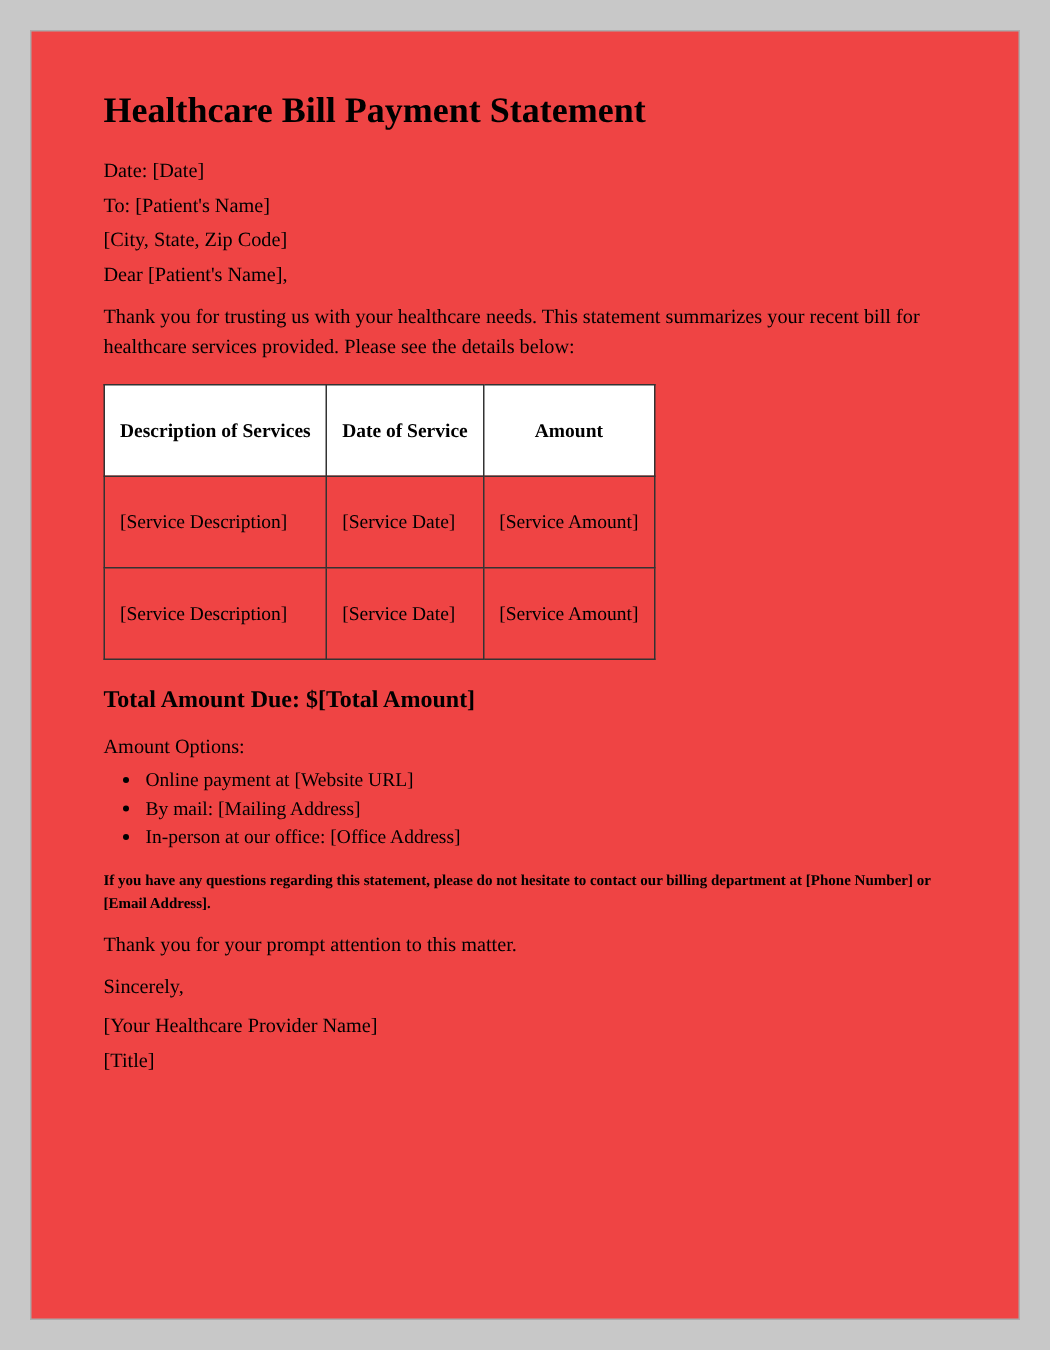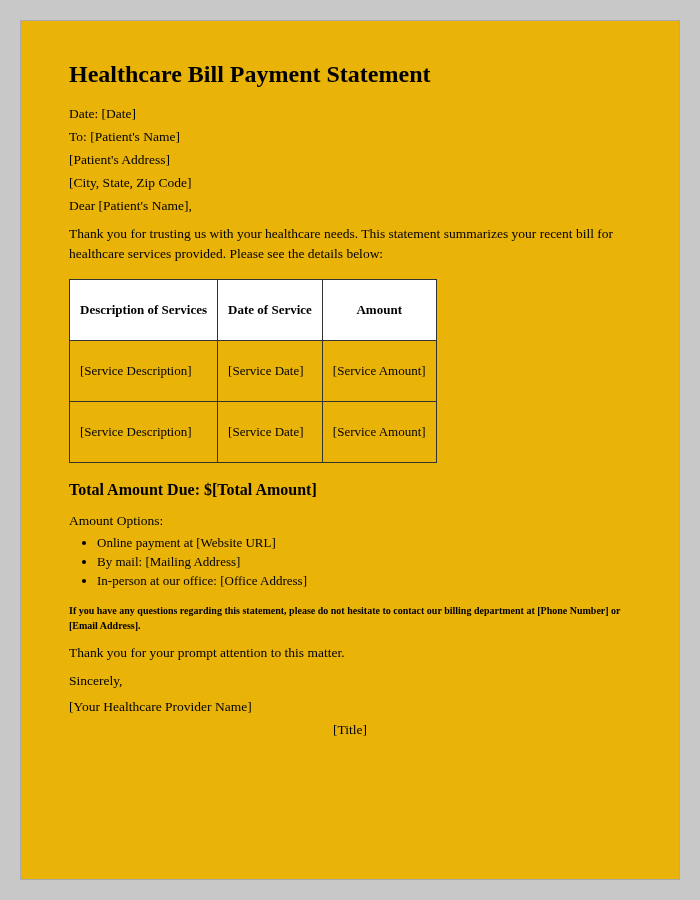--- a/index.html
+++ b/index.html
@@ -13,21 +13,21 @@
       display: flex;
       justify-content: center;
       align-items: center;
       min-height: 100vh;
       font-family: Georgia, 'Times New Roman', serif;
     }
 
     .page {
       width: 660px;
       min-height: 860px;
-      background: #eab308;
+      background: #ef4444;
       border: 1px solid #aaa;
       padding: 40px 48px 40px 48px;
       position: relative;
     }
 
     .title {
       font-size: 24px;
       font-weight: bold;
       margin-bottom: 18px;
       font-family: Georgia, serif;
@@ -125,33 +125,31 @@
 
     .provider-name {
       font-size: 13.5px;
       margin-bottom: 7px;
       font-family: Georgia, serif;
     }
 
     .title-line {
       font-size: 13.5px;
       font-family: Georgia, serif;
-      text-align: center;
     }
   </style>
 </head>
 <body>
 
 <div class="page">
 
   <div class="title">Healthcare Bill Payment Statement</div>
 
   <div class="meta-line">Date: [Date]</div>
   <div class="meta-line">To: [Patient's Name]</div>
-  <div class="meta-line">[Patient's Address]</div>
   <div class="meta-line">[City, State, Zip Code]</div>
 
   <div class="dear-line">Dear [Patient's Name],</div>
 
   <div class="intro-text">Thank you for trusting us with your healthcare needs. This statement summarizes your recent bill for healthcare services provided. Please see the details below:</div>
 
   <table class="services-table">
     <thead>
       <tr>
         <th>Description of Services</th>

